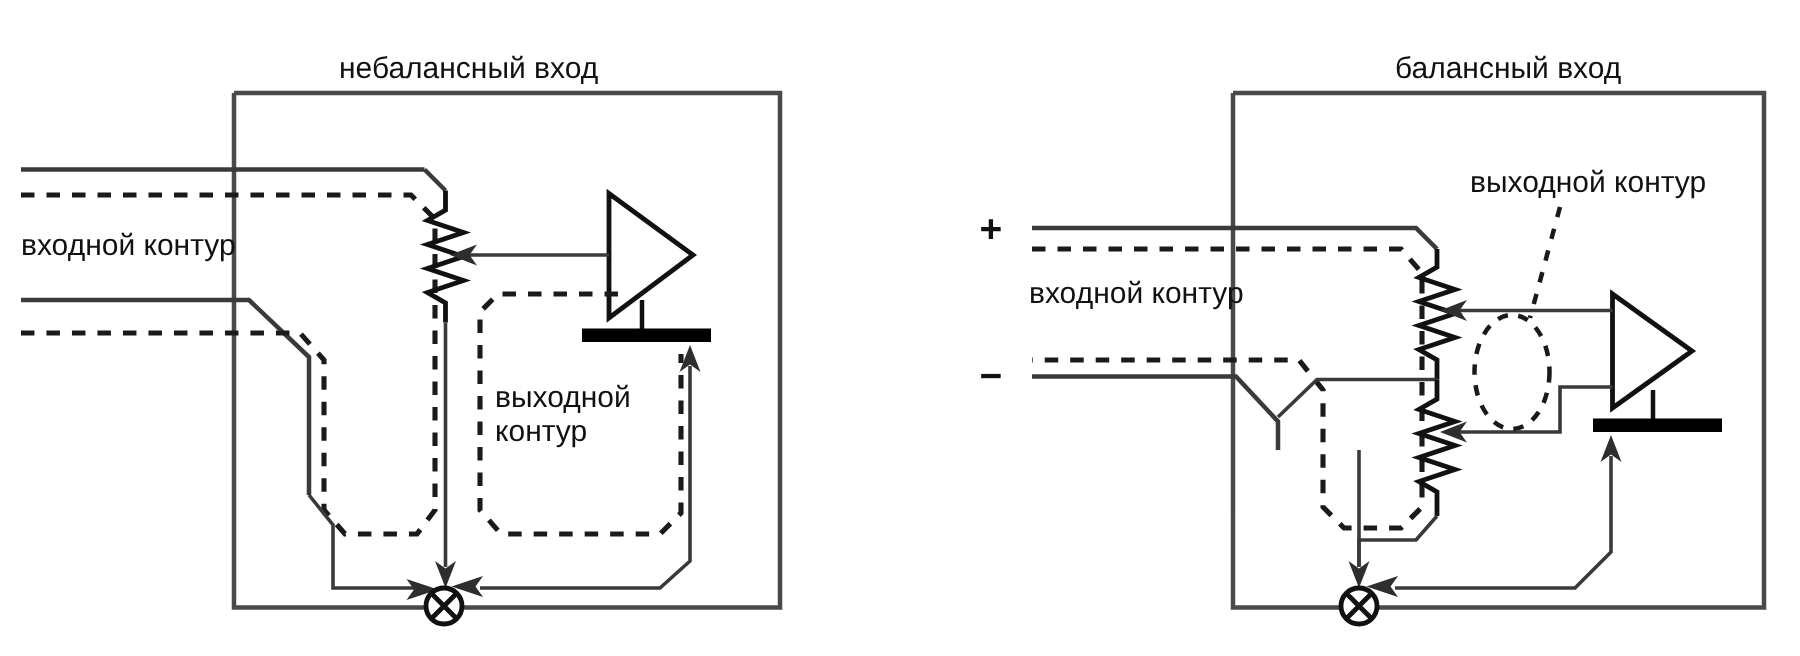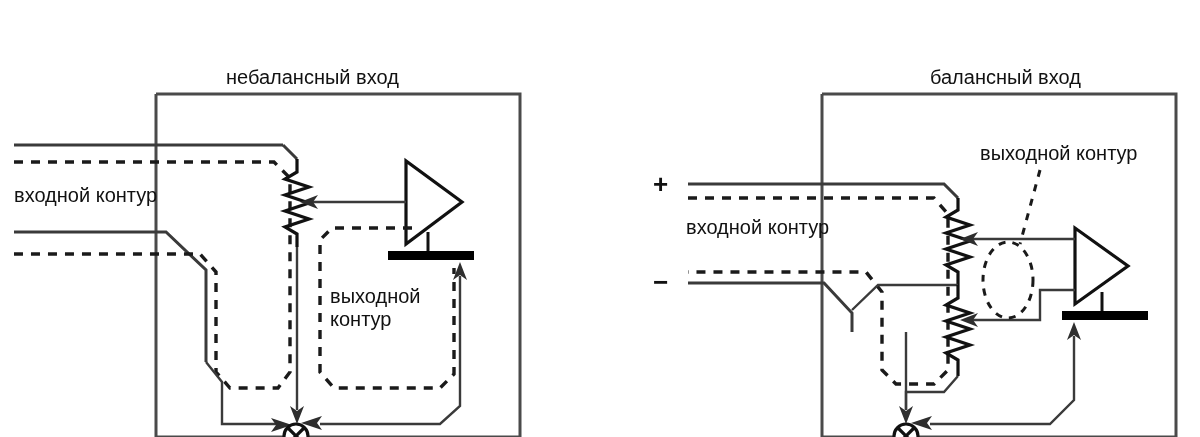--- a/index.html
+++ b/index.html
@@ -11,21 +11,20 @@
   body {
     width: 1200px;
     height: 437px;
     font-family: "Liberation Sans", sans-serif;
     overflow: hidden;
   }
   #diagram-root {
     position: relative;
     width: 1200px;
     height: 372px;
-    margin-top: 32px;
   }
   svg.diagram-canvas {
     display: block;
     width: 1200px;
     height: 437px;
   }
   .wire-solid {
     fill: none;
     stroke: #3a3a3a;
     stroke-width: 3;

